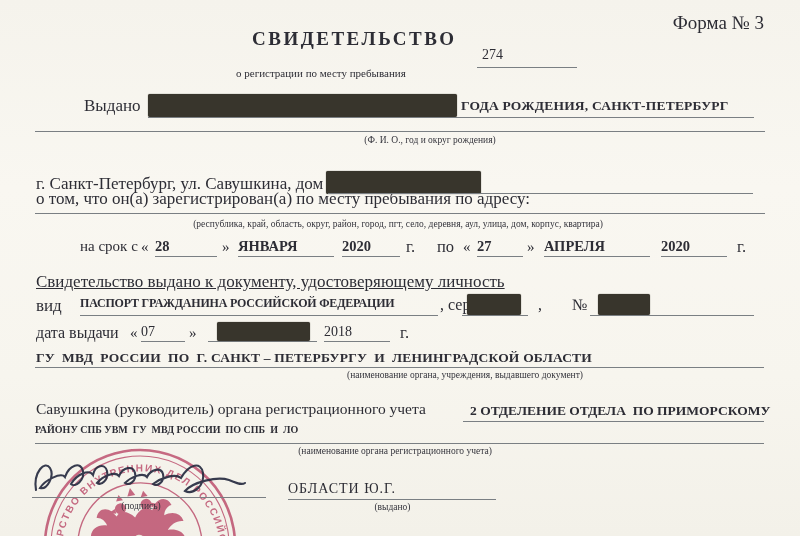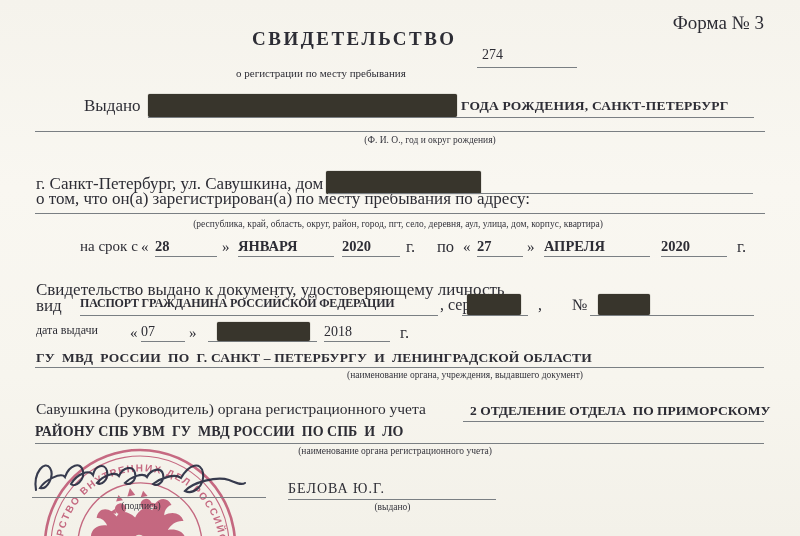--- a/index.html
+++ b/index.html
@@ -56,49 +56,49 @@
   <div class="abs fld b" style="left:342px;top:238px;width:58px;height:18px;font-size:14.5px;">2020</div>
   <div class="abs t" style="left:406px;top:238px;font-size:16.5px;">г.</div>
   <div class="abs t" style="left:437px;top:238px;font-size:16.5px;">по</div>
   <div class="abs t qm" style="left:463px;top:239px;">«</div>
   <div class="abs fld b" style="left:477px;top:238px;width:46px;height:18px;font-size:14.5px;">27</div>
   <div class="abs t qm" style="left:527px;top:239px;">»</div>
   <div class="abs fld b" style="left:544px;top:238px;width:106px;height:18px;font-size:14.5px;">АПРЕЛЯ</div>
   <div class="abs fld b" style="left:661px;top:238px;width:66px;height:18px;font-size:14.5px;">2020</div>
   <div class="abs t" style="left:737px;top:238px;font-size:16.5px;">г.</div>
 
-  <div class="abs t" style="left:36px;top:280px;">Свидетельство выдано к документу, удостоверяющему личность</div>
+  <div class="abs t" style="left:36px;top:272px;text-decoration:underline;">Свидетельство выдано к документу, удостоверяющему личность</div>
 
   <div class="abs t" style="left:36px;top:296px;">вид</div>
   <div class="abs fld b" style="left:80px;top:296px;width:358px;height:19px;font-size:12px;letter-spacing:-.2px;">ПАСПОРТ ГРАЖДАНИНА РОССИЙСКОЙ ФЕДЕРАЦИИ</div>
   <div class="abs t" style="left:440px;top:296px;font-size:16px;">, серия</div>
   <div class="abs red" style="left:467px;top:294px;width:54px;height:21px;"></div>
   <div class="abs ln" style="left:462px;top:315px;width:66px;"></div>
   <div class="abs t" style="left:538px;top:296px;font-size:16px;">,</div>
   <div class="abs t" style="left:572px;top:296px;font-size:16px;">№</div>
   <div class="abs red" style="left:598px;top:294px;width:52px;height:21px;"></div>
   <div class="abs ln" style="left:590px;top:315px;width:164px;"></div>
 
-  <div class="abs t" style="left:36px;top:324px;font-size:12px;">дата выдачи</div>
+  <div class="abs t" style="left:36px;top:324px;font-size:16px;">дата выдачи</div>
   <div class="abs t qm" style="left:130px;top:325px;">«</div>
   <div class="abs fld" style="left:141px;top:324px;width:44px;height:17px;font-size:14px;">07</div>
   <div class="abs t qm" style="left:189px;top:325px;">»</div>
   <div class="abs ln" style="left:208px;top:341px;width:109px;"></div>
   <div class="abs red" style="left:217px;top:322px;width:93px;height:19px;"></div>
   <div class="abs fld" style="left:324px;top:324px;width:66px;height:17px;font-size:14px;">2018</div>
   <div class="abs t" style="left:400px;top:324px;font-size:16.5px;">г.</div>
 
   <div class="abs t b pre" style="left:36px;top:350px;font-size:13.5px;letter-spacing:.2px;">ГУ  МВД  РОССИИ  ПО  Г. САНКТ – ПЕТЕРБУРГУ  И  ЛЕНИНГРАДСКОЙ ОБЛАСТИ</div>
   <div class="abs ln" style="left:35px;top:367px;width:729px;"></div>
   <div class="abs cap" style="left:298px;top:370px;width:334px;">(наименование органа, учреждения, выдавшего документ)</div>
 
   <div class="abs t" style="left:36px;top:400px;font-size:15.5px;">Савушкина (руководитель) органа регистрационного учета</div>
   <div class="abs t b pre" style="left:470px;top:403px;font-size:13.5px;">2 ОТДЕЛЕНИЕ ОТДЕЛА  ПО ПРИМОРСКОМУ</div>
   <div class="abs ln" style="left:463px;top:421px;width:301px;"></div>
-  <div class="abs t b pre" style="left:35px;top:424px;font-size:14px;">РАЙОНУ СПБ УВМ  ГУ  МВД РОССИИ  ПО СПБ  И  ЛО</div>
+  <div class="abs t b pre" style="left:35px;top:424px;font-size:10px;">РАЙОНУ СПБ УВМ  ГУ  МВД РОССИИ  ПО СПБ  И  ЛО</div>
   <div class="abs ln" style="left:35px;top:443px;width:729px;"></div>
   <div class="abs cap" style="left:275px;top:446px;width:240px;">(наименование органа регистрационного учета)</div>
 
   <svg class="abs" style="left:40px;top:445px;opacity:.88;mix-blend-mode:multiply;" width="200" height="200" viewBox="0 0 200 200">
     <defs>
       <path id="ringpath" d="M 28,138 A 79,79 0 1 1 172,138"></path>
       <path id="codepath" d="M 55,148 A 72,72 0 0 0 145,148"></path>
     </defs>
     <g transform="rotate(-10 100 100)" fill="none" stroke="#c75a7c">
       <circle cx="100" cy="100" r="95" stroke-width="2.6"></circle>
@@ -125,16 +125,16 @@
     </g>
   </svg>
 
   <svg class="abs" style="left:30px;top:456px;" width="220" height="48" viewBox="0 0 220 48">
     <path d="M6,34 C3,16 15,4 20,12 C25,20 17,34 10,32 C15,24 31,16 35,21 C39,9 51,5 53,15 C55,24 45,32 41,28 C47,18 59,13 63,19 C65,9 75,7 77,15 C79,24 71,30 67,27 C73,20 85,15 89,20 C93,11 103,9 105,17 C107,25 99,30 95,27 C101,21 113,16 117,21 C121,13 131,11 133,18 C135,26 127,31 123,28 C131,22 145,17 151,22 C159,8 171,5 173,17 C175,30 163,39 155,35 C163,26 187,20 199,24 C205,26 211,30 215,27" fill="none" stroke="#262b40" stroke-width="2.1" stroke-linecap="round" opacity=".92"></path>
   </svg>
 
   <div class="abs ln" style="left:32px;top:497px;width:234px;"></div>
   <div class="abs cap" style="left:98px;top:501px;width:86px;">(подпись)</div>
 
-  <div class="abs fld pre" style="left:288px;top:481px;width:208px;height:18px;font-size:14px;letter-spacing:1px;">БЕЛОВА  Ю.Г.</div>
+  <div class="abs fld pre" style="left:288px;top:481px;width:208px;height:18px;font-size:14px;letter-spacing:1px;">ОБЛАСТИ  Ю.Г.</div>
   <div class="abs cap" style="left:345px;top:502px;width:95px;">(выдано)</div>
 
 </div>
 
 </body></html>

